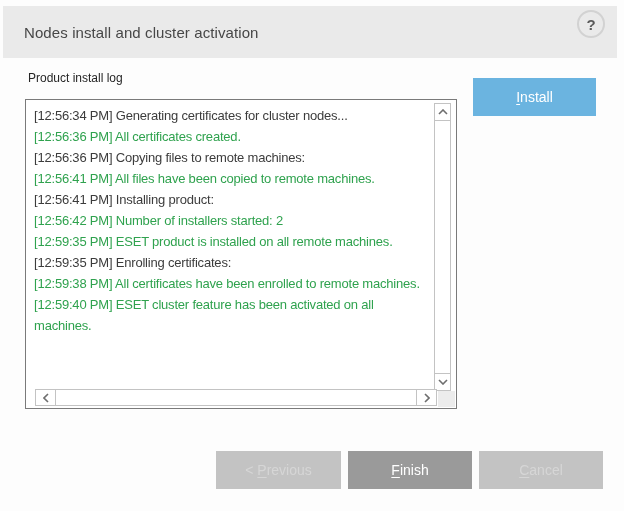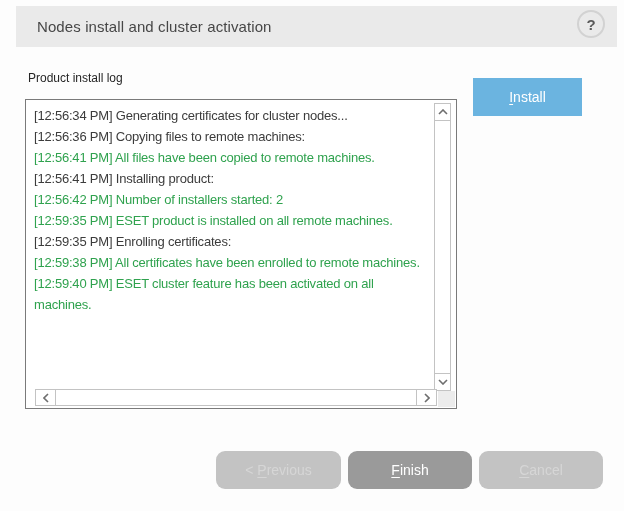--- a/index.html
+++ b/index.html
@@ -11,22 +11,22 @@
     position: relative;
     width: 624px;
     height: 511px;
     background: #fdfdfd;
     overflow: hidden;
   }
 
   
   .header {
     position: absolute;
-    left: 16px; right: 7px; top: 6px;
-    height: 41px;
+    left: 3px; right: 7px; top: 6px;
+    height: 52px;
     background: #eaeaea;
   }
   .header-title {
     position: absolute;
     left: 21px; top: 0; height: 100%;
     display: flex; align-items: center;
     font-size: 15px;
     color: #474747;
     letter-spacing: 0.1px;
   }
@@ -48,21 +48,21 @@
     position: absolute;
     left: 28px; top: 71px;
     font-size: 12px;
     color: #262626;
   }
 
   
   .install-btn {
     position: absolute;
     left: 473px; top: 78px;
-    width: 109px; height: 38px;
+    width: 123px; height: 38px;
     background: #6bb4e0;
     color: #ffffff;
     font-size: 14px;
     display: flex; align-items: center; justify-content: center;
     cursor: pointer;
     user-select: none;
   }
 
   
   .log-box {
@@ -120,21 +120,20 @@
 
   
   .footer-btn {
     position: absolute;
     top: 451px;
     height: 38px;
     font-size: 14px;
     display: flex; align-items: center; justify-content: center;
     user-select: none;
     box-sizing: border-box;
-    border-radius: 9px;
   }
   .btn-previous { left: 216px; width: 125px; background: #c3c3c3; color: #d6d6d6; cursor: default; }
   .btn-finish   { left: 348px; width: 124px; background: #9a9a9a; color: #ffffff; cursor: pointer; }
   .btn-cancel   { left: 479px; width: 124px; background: #c3c3c3; color: #d6d6d6; cursor: default; }
 
   .accel { text-decoration: underline; text-underline-offset: 2px; }
   .prefix { white-space: pre; }
 </style>
 </head>
 <body>
@@ -150,20 +149,21 @@
 
   <div class="log-label">Product install log</div>
 
   <div class="install-btn">
     <span><span class="accel">I</span><span>nstall</span></span>
   </div>
 
   <div class="log-box">
     <div class="log-content">
         <div class="log-line info">[12:56:34 PM] Generating certificates for cluster nodes...</div>
+        <div class="log-line success">[12:56:36 PM] All certificates created.</div>
         <div class="log-line info">[12:56:36 PM] Copying files to remote machines:</div>
         <div class="log-line success">[12:56:41 PM] All files have been copied to remote machines.</div>
         <div class="log-line info">[12:56:41 PM] Installing product:</div>
         <div class="log-line success">[12:56:42 PM] Number of installers started: 2</div>
         <div class="log-line success">[12:59:35 PM] ESET product is installed on all remote machines.</div>
         <div class="log-line info">[12:59:35 PM] Enrolling certificates:</div>
         <div class="log-line success">[12:59:38 PM] All certificates have been enrolled to remote machines.</div>
         <div class="log-line success">[12:59:40 PM] ESET cluster feature has been activated on all machines.</div>
       </div>
 

